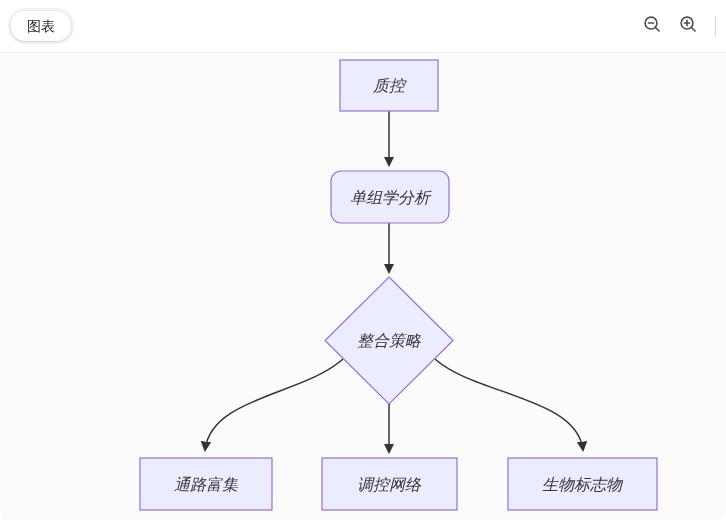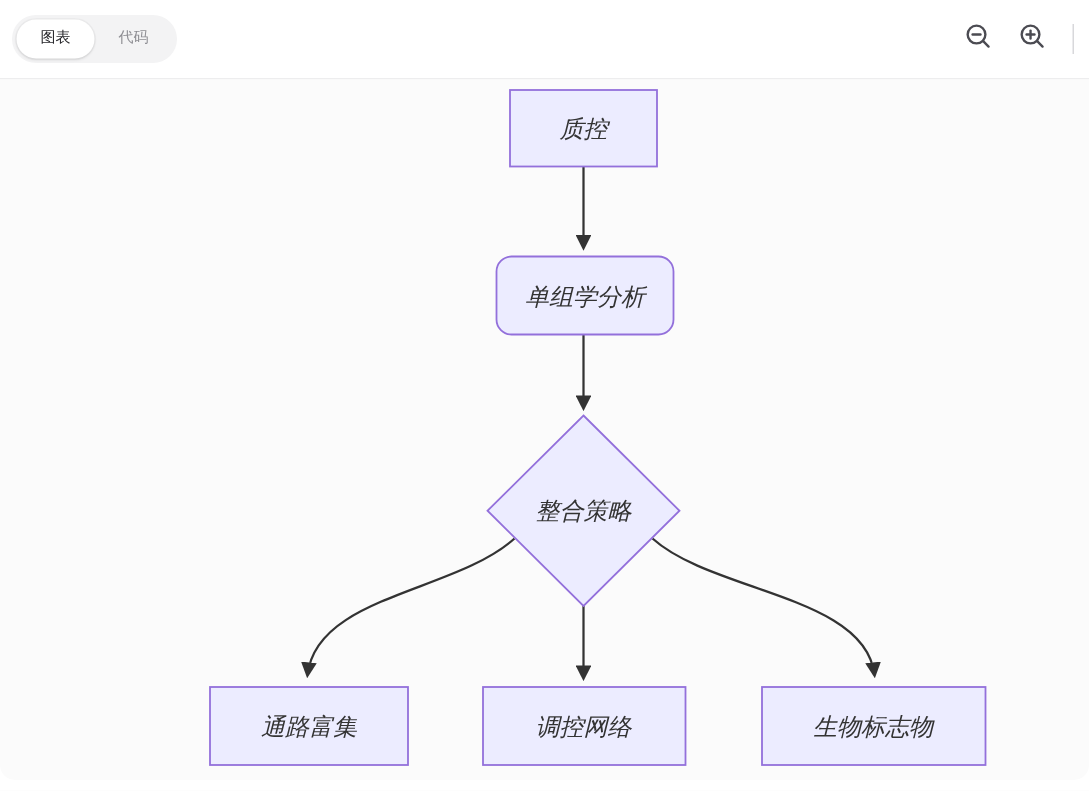--- a/index.html
+++ b/index.html
@@ -17,21 +17,21 @@
   }
   
   .toolbar{
     height:53px;flex:0 0 53px;display:flex;align-items:center;justify-content:space-between;
     padding:0 10px 0 8px;background:#ffffff;border-bottom:1px solid #ededee;
   }
   .seg{
     display:inline-flex;align-items:center;background:#f3f3f4;border-radius:17px;padding:3px;
   }
   .seg .tab{
-    font-size:10px;line-height:1;padding:8px 16px;border-radius:14px;cursor:pointer;
+    font-size:14px;line-height:1;padding:8px 16px;border-radius:14px;cursor:pointer;
     color:#8e8e93;border:none;background:transparent;font-family:inherit;white-space:nowrap;
   }
   .seg .tab.active{
     background:#ffffff;color:#26262a;font-weight:500;
     box-shadow:0 1px 2px rgba(0,0,0,0.10),0 0 0 1px rgba(0,0,0,0.03);
   }
   .tools{display:flex;align-items:center;}
   .icon-btn{
     width:30px;height:30px;display:flex;align-items:center;justify-content:center;
     background:transparent;border:none;cursor:pointer;border-radius:6px;
@@ -54,21 +54,20 @@
   .diagram marker path{fill:var(--edge);stroke:none;}
 </style>
 </head>
 <body>
 
 <div class="card">
 
   <div class="toolbar">
     <div class="seg">
       <button class="tab active">图表</button>
-      <button class="tab">代码</button>
     </div>
     <div class="tools">
       <button class="icon-btn">
         <span>
           <svg width="19" height="19" viewBox="0 0 18 18">
             <circle cx="7.6" cy="7.6" r="5.6"></circle>
             <line x1="5.1" y1="7.6" x2="10.1" y2="7.6"></line>
             <line x1="11.8" y1="11.8" x2="15.2" y2="15.2"></line>
           </svg>
         </span>

